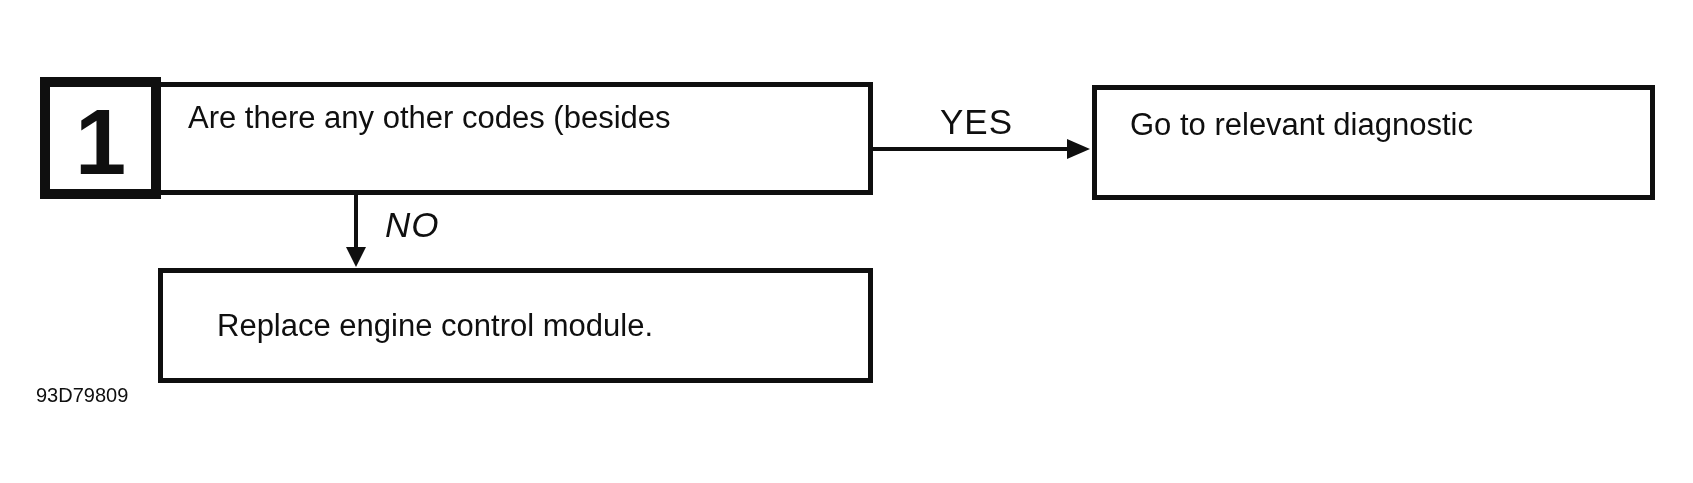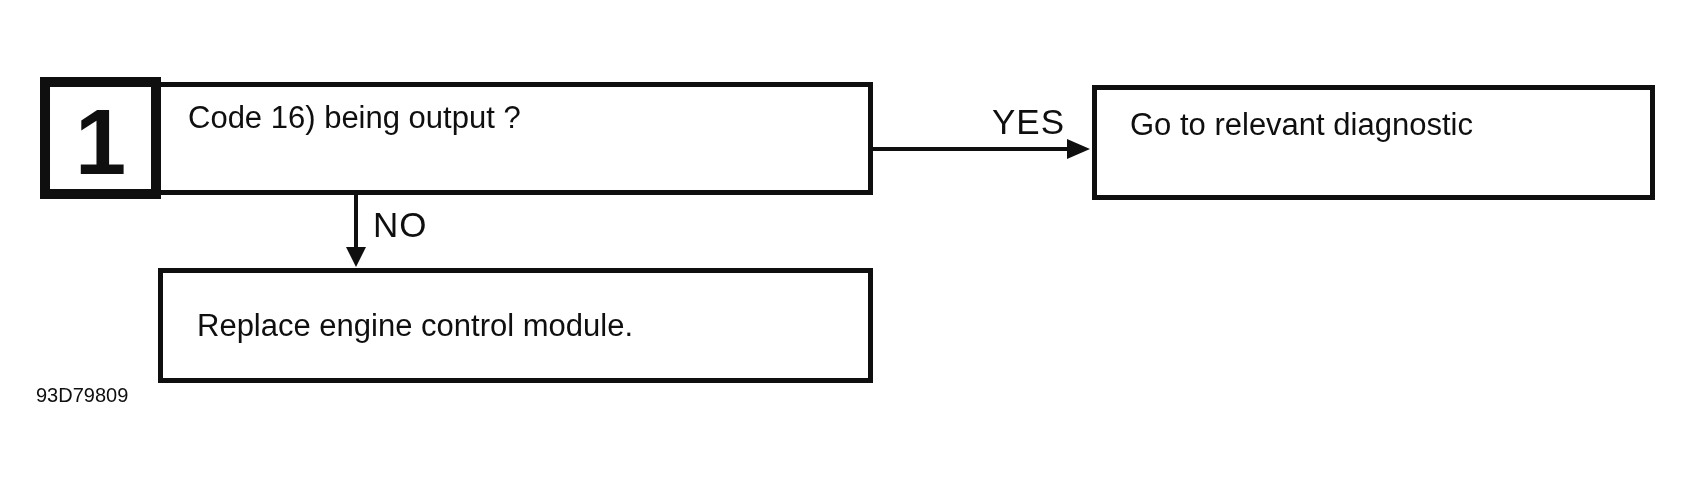--- a/index.html
+++ b/index.html
@@ -57,21 +57,21 @@
     padding: 13px 10px 0 33px;
     line-height: 44px;
   }
   .result-box-bottom {
     left: 158px;
     top: 268px;
     width: 715px;
     height: 115px;
     display: flex;
     align-items: center;
-    padding-left: 34px;
+    padding-left: 54px;
   }
   .txt-line { white-space: nowrap; }
   .connector-line {
     position: absolute;
     background: var(--ink);
   }
   .yes-line {
     left: 873px;
     top: 147px;
     width: 198px;
@@ -102,46 +102,47 @@
     border-left: 10px solid transparent;
     border-right: 10px solid transparent;
   }
   .branch-label {
     position: absolute;
     font-size: 35px;
     color: var(--ink);
     letter-spacing: 1px;
   }
   .yes-label {
-    left: 992px;
+    left: 940px;
     top: 102px;
   }
   .no-label {
-    left: 373px;
+    left: 385px;
     top: 205px;
+    font-style: italic;
   }
   .figure-code {
     position: absolute;
     left: 36px;
     top: 384px;
     font-size: 20px;
     color: var(--ink);
   }
 </style>
 </head>
 <body>
 
 <div class="page">
 
   <div class="box step-box">
     <span>1</span>
   </div>
 
   <div class="box question-box">
-    <div class="txt-line">Code 16) being output ?</div>
+    <div class="txt-line">Are there any other codes (besides</div>
   </div>
 
   <div class="connector-line yes-line"></div>
   <div class="arrowhead arrowhead-right"></div>
   <div class="branch-label yes-label">YES</div>
 
   <div class="box result-box-right">
     <div class="txt-line">Go to relevant diagnostic</div>
   </div>
 

